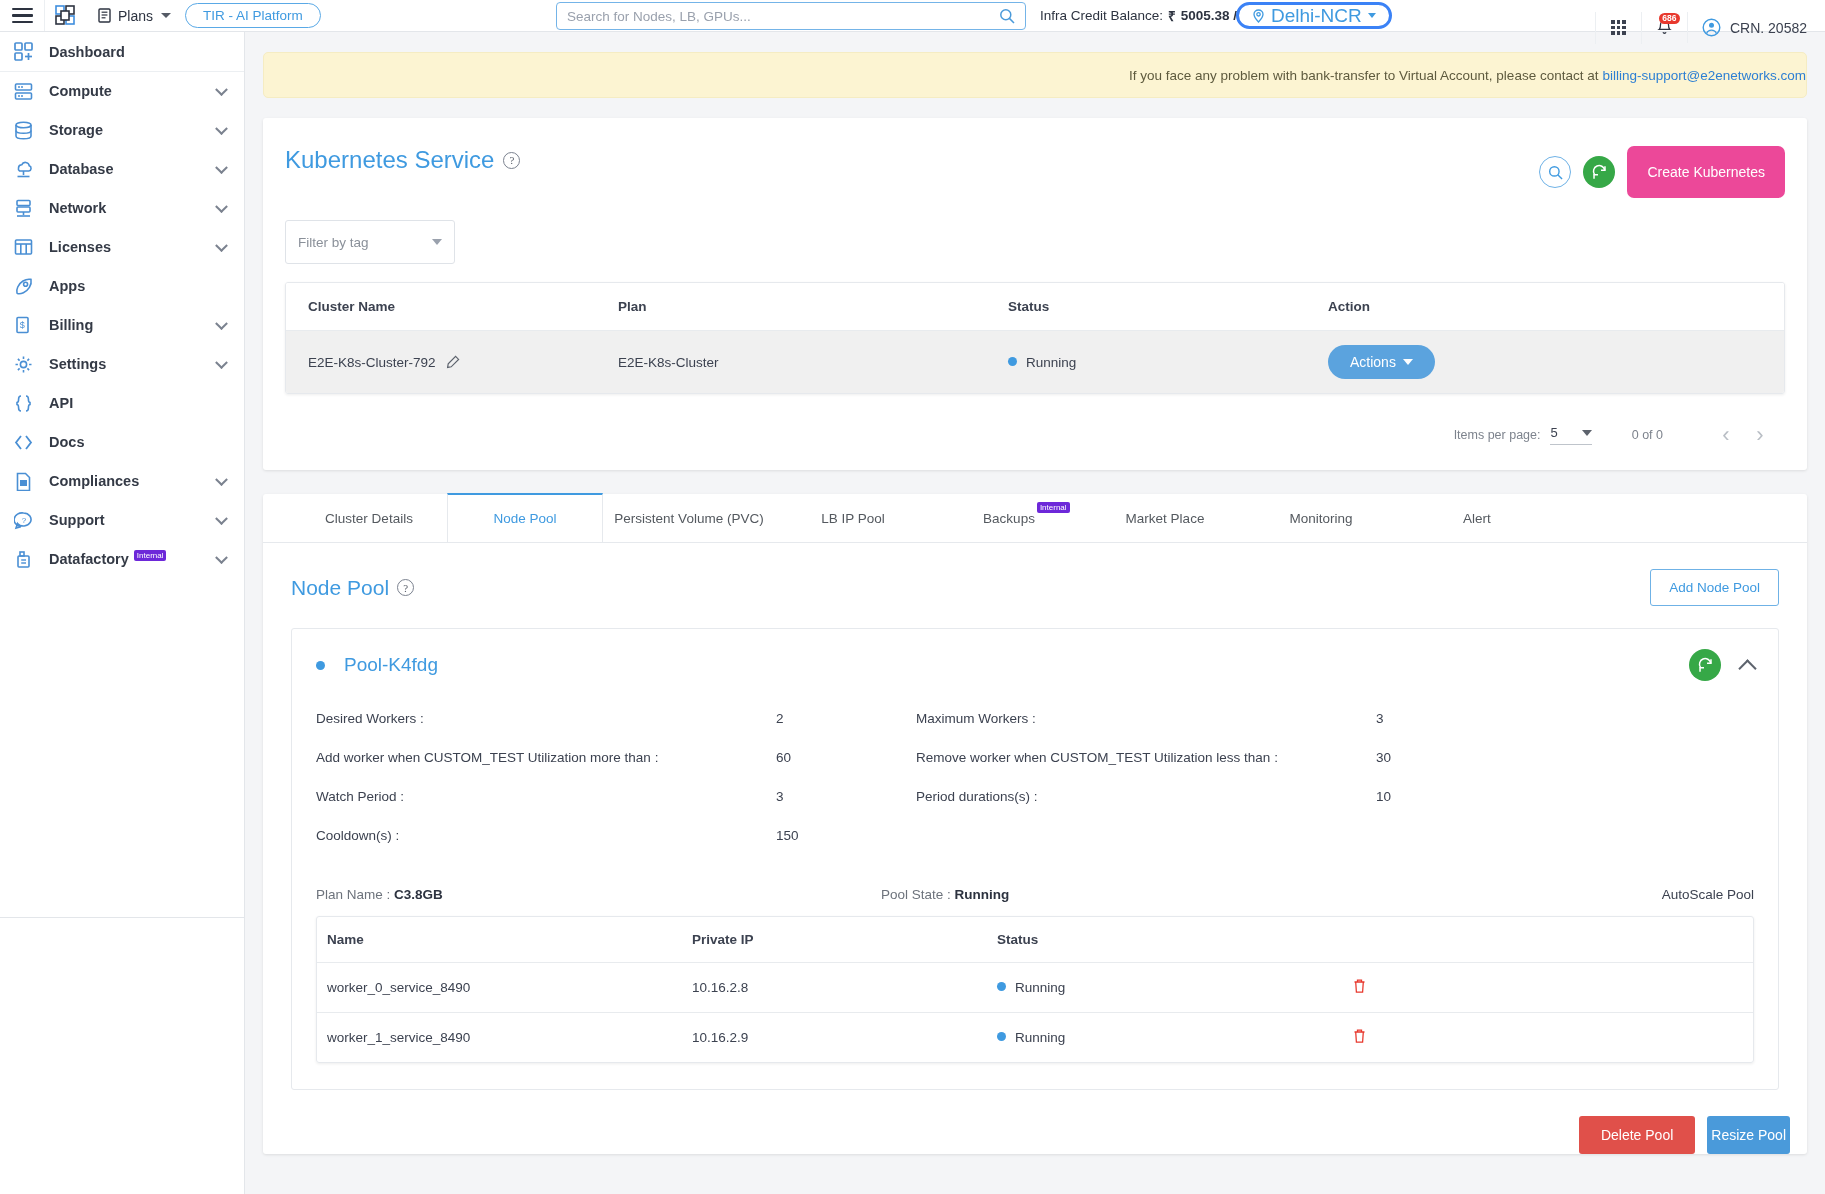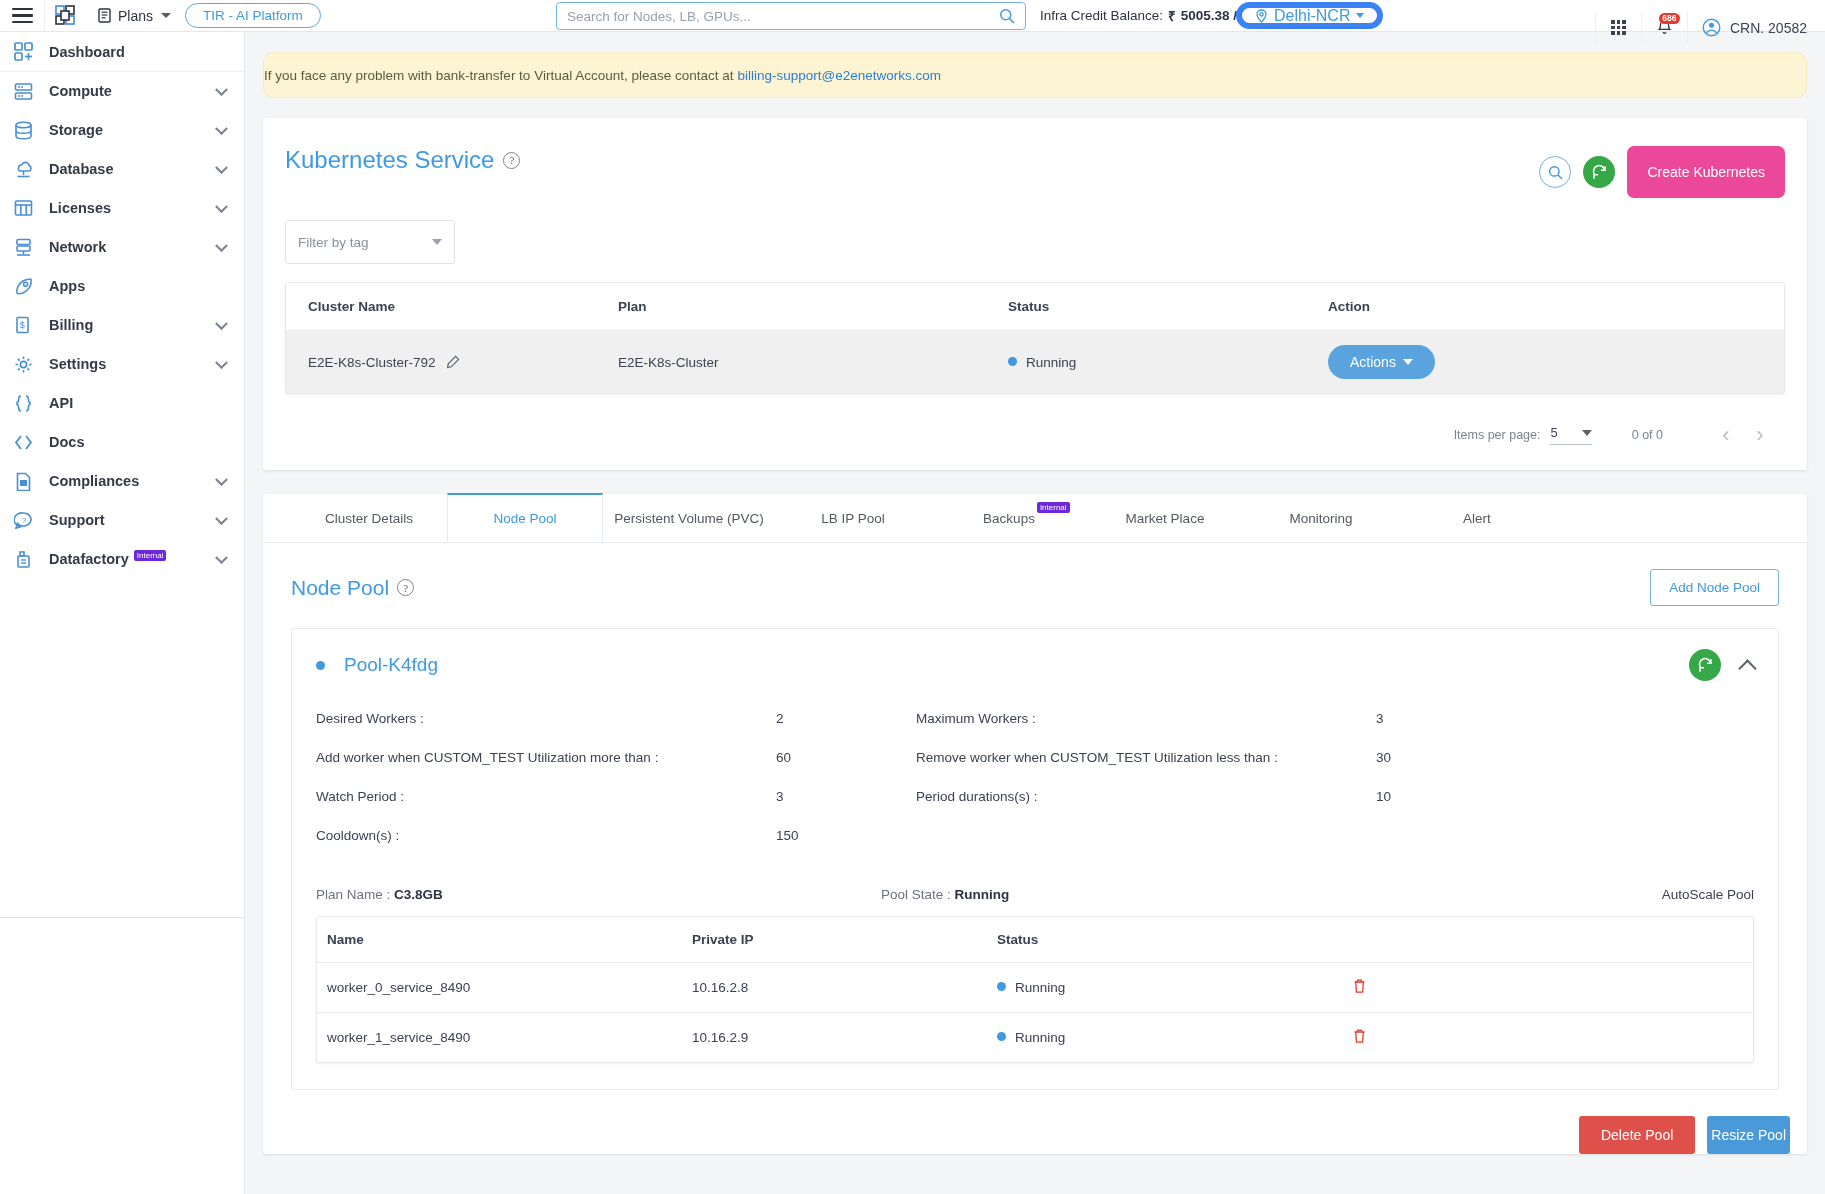--- a/index.html
+++ b/index.html
@@ -63,23 +63,23 @@
   .tb-search input::placeholder { color: #9aa1ad; }
   .tb-balance {
     position: absolute; left: 1040px; top: 0;
     height: 100%; display: flex; align-items: center;
     font-size: 13.5px; color: #2d3340; gap: 5px;
     white-space: nowrap;
   }
   .tb-balance b { font-weight: bold; }
   .tb-region {
     position: absolute; left: 1236px; top: 2px;
-    height: 27px; border: 6px solid #3b82f6; border-radius: 14px;
+    height: 27px; border: 3px solid #3b82f6; border-radius: 14px;
     display: flex; align-items: center; gap: 6px;
-    padding: 0 13px; color: #3f9ae0; font-size: 16px;
+    padding: 0 13px; color: #3f9ae0; font-size: 19px;
     cursor: pointer; background: #fff;
   }
   .tb-region .caret {
     width: 0; height: 0; border-left: 4.5px solid transparent;
     border-right: 4.5px solid transparent; border-top: 5px solid #3f9ae0;
   }
   .tb-right {
     position: absolute; right: 0; top: 12px; height: 100%;
     display: flex; align-items: center;
   }
@@ -143,23 +143,23 @@
     position: relative; top: -6px; font-weight: normal;
   }
 
   
   .main {
     flex: 1; overflow: hidden; position: relative;
     background: #f4f5f7;
   }
   .banner {
     margin: 20px 18px 0 18px; background: #fcf4d2;
-    border: 1px solid #f5ecc3; border-radius: 10px;
+    border: 1px solid #f5ecc3; border-radius: 5px;
     height: 46px; display: flex; align-items: center;
-    justify-content: flex-start; font-size: 13.5px; color: #5e5a3e;
+    justify-content: flex-end; font-size: 13.5px; color: #5e5a3e;
   }
   .banner a { color: #2d7fd3; text-decoration: none; margin-left: 4px; }
 
   .card {
     background: #fff; margin: 20px 18px 0 18px;
     border-radius: 3px; box-shadow: 0 1px 3px rgba(0,0,0,0.10);
     padding: 0 0 14px 0; position: relative;
   }
   .card-head { padding: 28px 22px 0 22px; display: flex; align-items: flex-start; }
   .page-title {
@@ -511,39 +511,39 @@
               <line x1="9.5" y1="11" x2="9.5" y2="15" stroke="#4a8fd4" stroke-width="1.6"></line>
               <line x1="3.5" y1="16.5" x2="15.5" y2="16.5" stroke="#4a8fd4" stroke-width="1.6"></line>
             </svg>
           </span>
           <span class="side-label">Database</span>
           <i class="side-chev"></i>
         </div>
         <div class="side-item">
           <span class="side-icon">
             <svg width="19" height="19" viewBox="0 0 19 19">
+              <rect x="3" y="1.5" width="13" height="5" rx="1" fill="none" stroke="#4a8fd4" stroke-width="1.6"></rect>
+              <rect x="3" y="8" width="13" height="5" rx="1" fill="none" stroke="#4a8fd4" stroke-width="1.6"></rect>
+              <line x1="9.5" y1="13" x2="9.5" y2="16" stroke="#4a8fd4" stroke-width="1.6"></line>
+              <line x1="3" y1="17" x2="16" y2="17" stroke="#4a8fd4" stroke-width="1.6"></line>
+            </svg>
+          </span>
+          <span class="side-label">Network</span>
+          <i class="side-chev"></i>
+        </div>
+        <div class="side-item">
+          <span class="side-icon">
+            <svg width="19" height="19" viewBox="0 0 19 19">
               <rect x="1.5" y="2" width="16" height="14" rx="1" fill="none" stroke="#4a8fd4" stroke-width="1.6"></rect>
               <line x1="1.5" y1="6" x2="17.5" y2="6" stroke="#4a8fd4" stroke-width="1.6"></line>
               <line x1="6.8" y1="6" x2="6.8" y2="16" stroke="#4a8fd4" stroke-width="1.6"></line>
               <line x1="12.2" y1="6" x2="12.2" y2="16" stroke="#4a8fd4" stroke-width="1.6"></line>
             </svg>
           </span>
           <span class="side-label">Licenses</span>
-          <i class="side-chev"></i>
-        </div>
-        <div class="side-item">
-          <span class="side-icon">
-            <svg width="19" height="19" viewBox="0 0 19 19">
-              <rect x="3" y="1.5" width="13" height="5" rx="1" fill="none" stroke="#4a8fd4" stroke-width="1.6"></rect>
-              <rect x="3" y="8" width="13" height="5" rx="1" fill="none" stroke="#4a8fd4" stroke-width="1.6"></rect>
-              <line x1="9.5" y1="13" x2="9.5" y2="16" stroke="#4a8fd4" stroke-width="1.6"></line>
-              <line x1="3" y1="17" x2="16" y2="17" stroke="#4a8fd4" stroke-width="1.6"></line>
-            </svg>
-          </span>
-          <span class="side-label">Network</span>
           <i class="side-chev"></i>
         </div>
         <div class="side-item">
           <span class="side-icon">
             <svg width="19" height="19" viewBox="0 0 19 19">
               <path d="M3 16c-1-3 1-9 6-12 3-1.8 6-2 8-1.6.4 2 .2 5-1.6 8-3 5-9 7-12 6z" fill="none" stroke="#4a8fd4" stroke-width="1.6"></path>
               <circle cx="11.6" cy="7.2" r="2" fill="none" stroke="#4a8fd4" stroke-width="1.6"></circle>
             </svg>
           </span>
           <span class="side-label">Apps</span>

